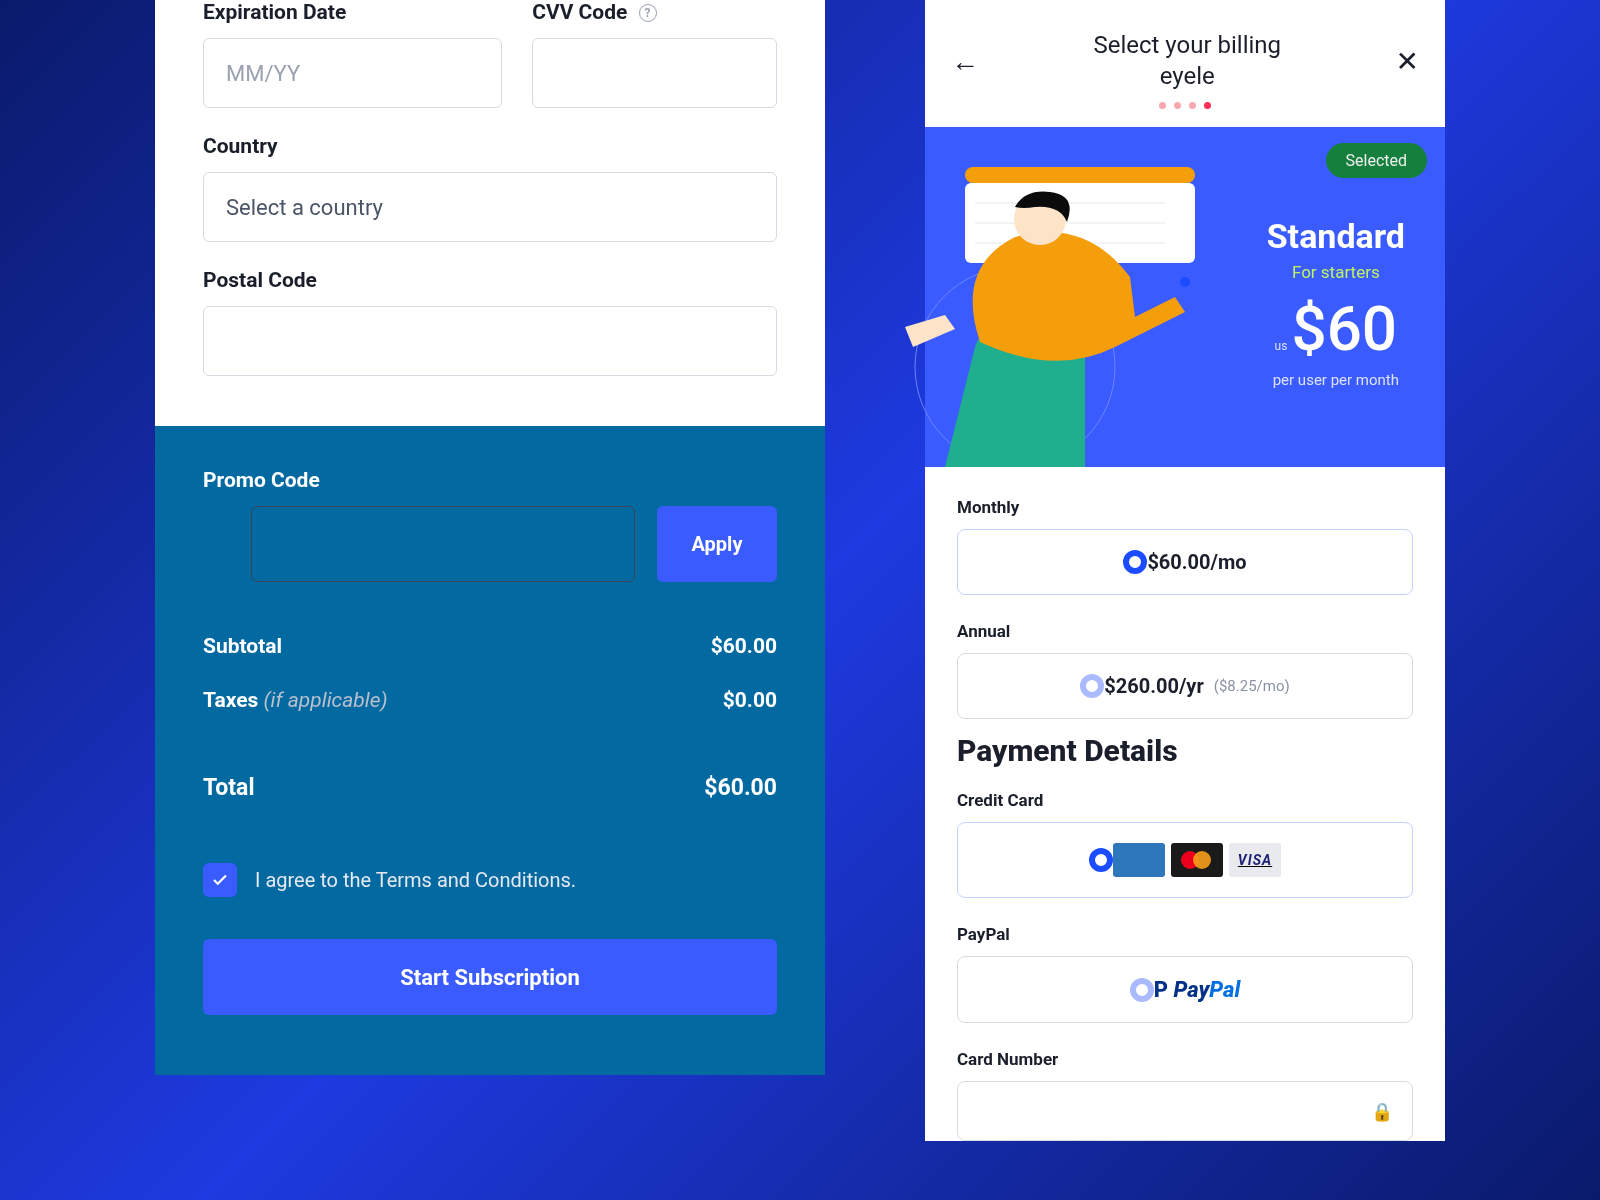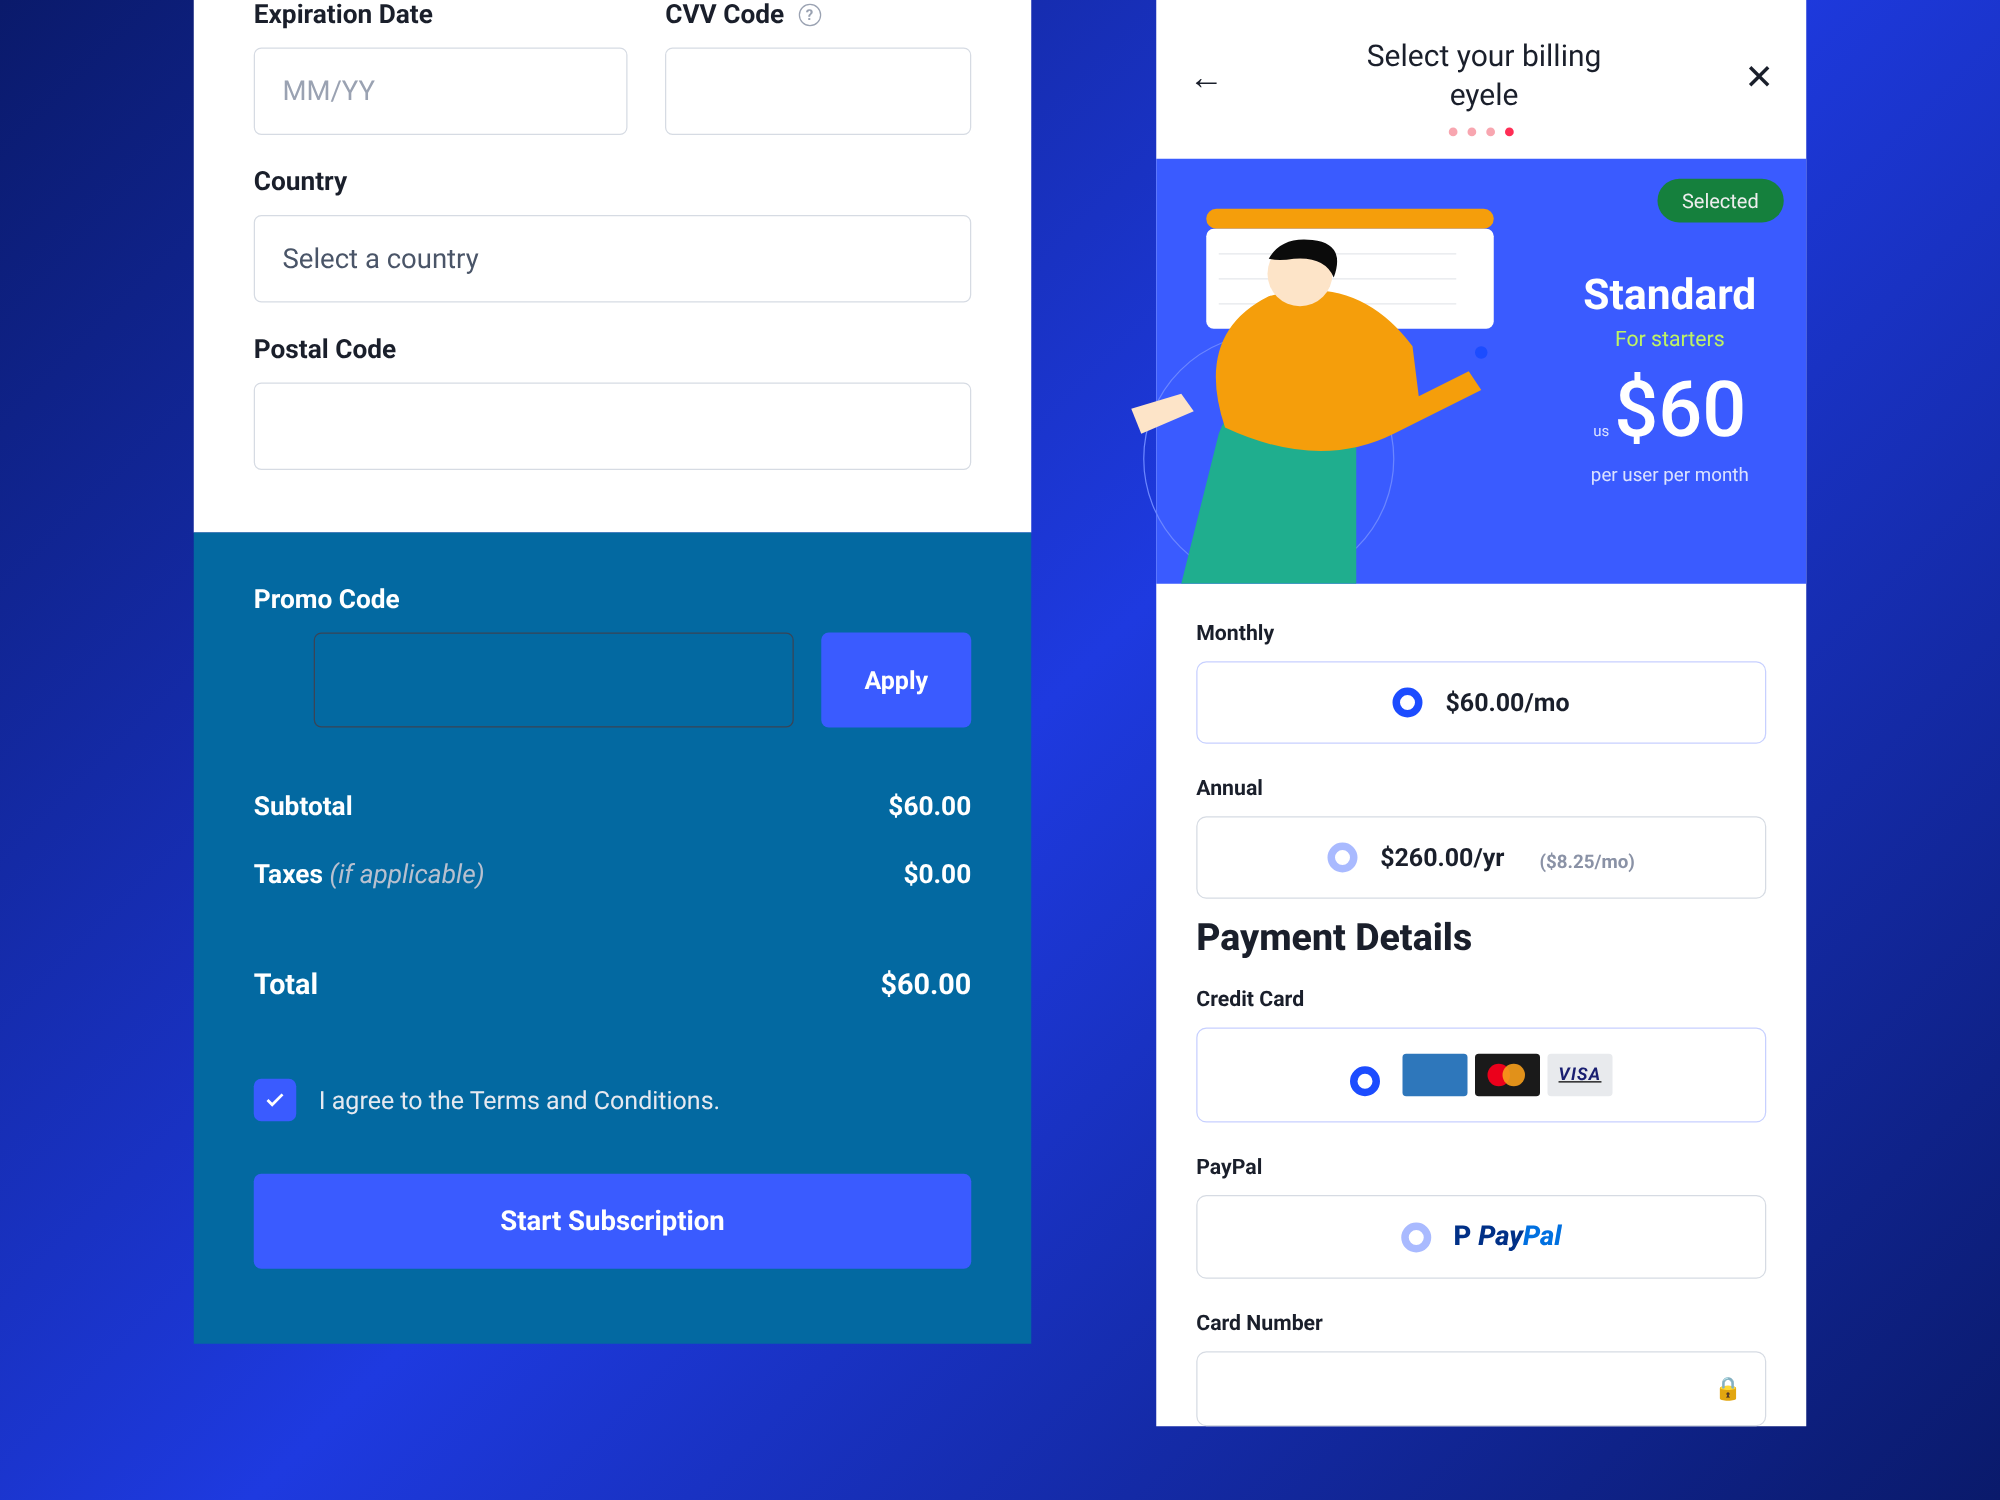--- a/index.html
+++ b/index.html
@@ -90,29 +90,29 @@
   .plan-price .amt { font-size:62px; font-weight:500; }
   .plan-per { font-size:15px; color:#dbe2ff; margin-top:6px; }
 
   
   .illus { position:absolute; left:-40px; bottom:0; width:340px; height:320px; pointer-events:none; }
 
   .r-body { padding:30px 32px 0 32px; }
   .section-label { font-weight:700; font-size:17px; color:#1a1f2b; margin-bottom:12px; }
   .option {
     border:1.5px solid #c7d0ff; border-radius:8px; padding:20px;
-    display:flex; align-items:flex-end; justify-content:center; gap:18px; cursor:pointer;
+    display:flex; align-items:center; justify-content:center; cursor:pointer;
   }
   .option.inactive { border-color:#d6dbe3; }
   .radio {
     width:24px; height:24px; border-radius:50%; border:6px solid #1c4cff; background:#fff;
   }
   .radio.off { border:6px solid #a9baff; }
   .opt-text { font-size:20px; font-weight:700; color:#1a1f2b; }
-  .opt-sub { font-size:15px; color:#8a92a6; margin-left:10px; font-weight:700; }
+  .opt-sub { font-size:15px; color:#8a92a6; margin-left:10px; font-weight:400; }
 
   .pd-heading { font-size:30px; font-weight:800; color:#1a1f2b; margin:14px 0 22px 0; }
 
   .cc-logos { display:flex; gap:6px;text-decoration:underline; }
   .card-logo { width:52px; height:34px; border-radius:3px; display:flex; align-items:center; justify-content:center; font-size:10px; font-weight:700; color:#fff; }
   .amex { background:#2e77bb; }
   .mc { background:#1a1a1a; position:relative; }
   .mc::before { content:""; position:absolute; width:18px; height:18px; background:#eb001b; border-radius:50%; left:10px; }
   .mc::after { content:""; position:absolute; width:18px; height:18px; background:#f79e1b; border-radius:50%; left:22px; opacity:.9; }
   .visa { background:#e8eaed; color:#1a1f71; font-size:14px; font-style:italic; letter-spacing:1px; }

